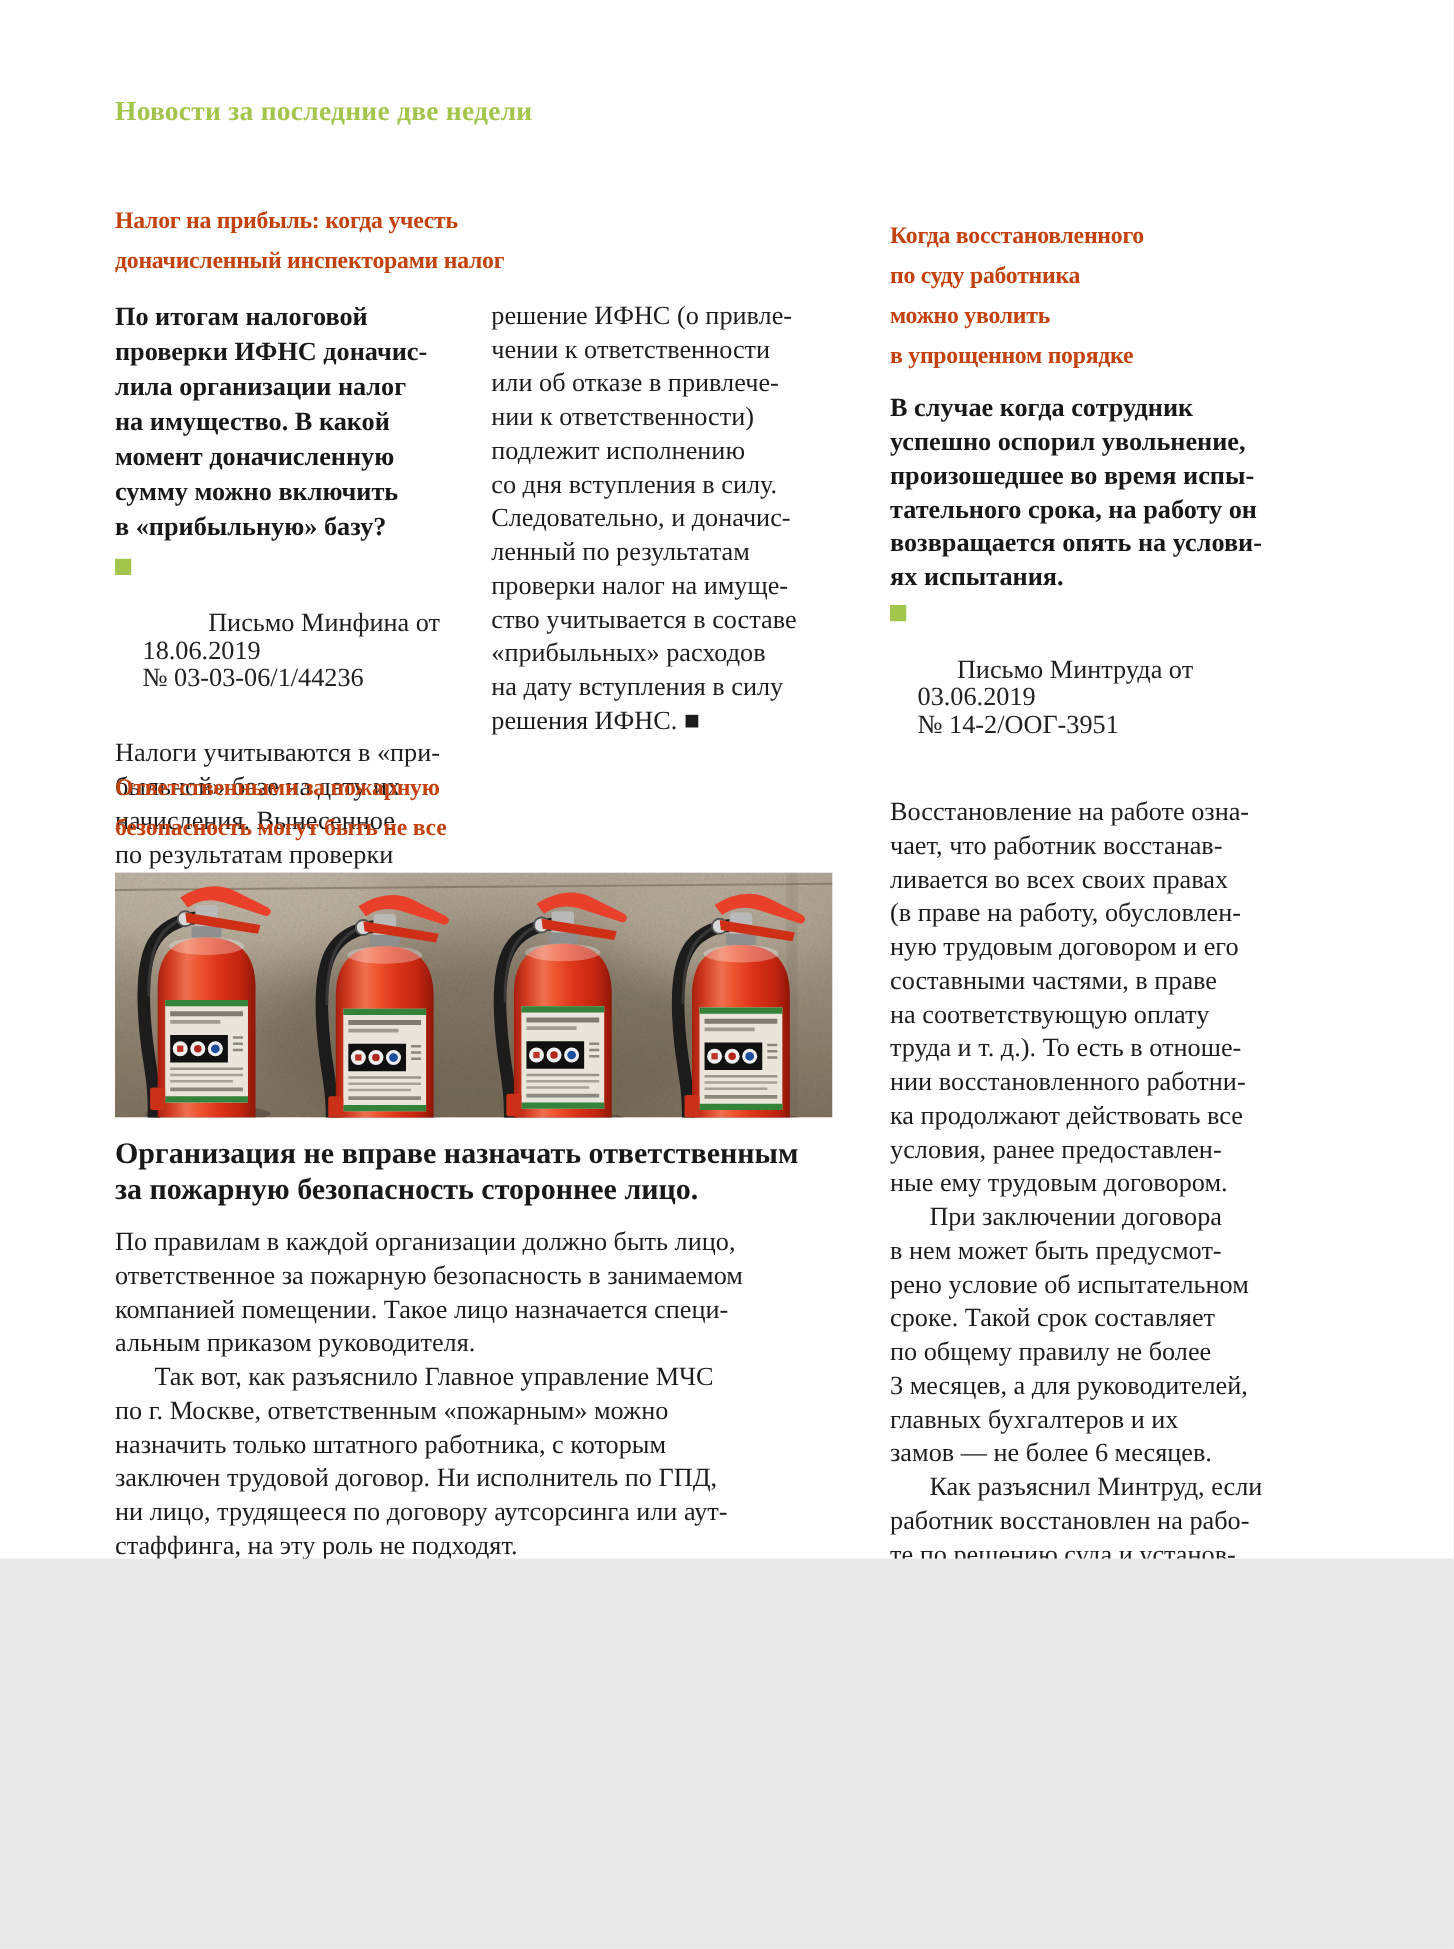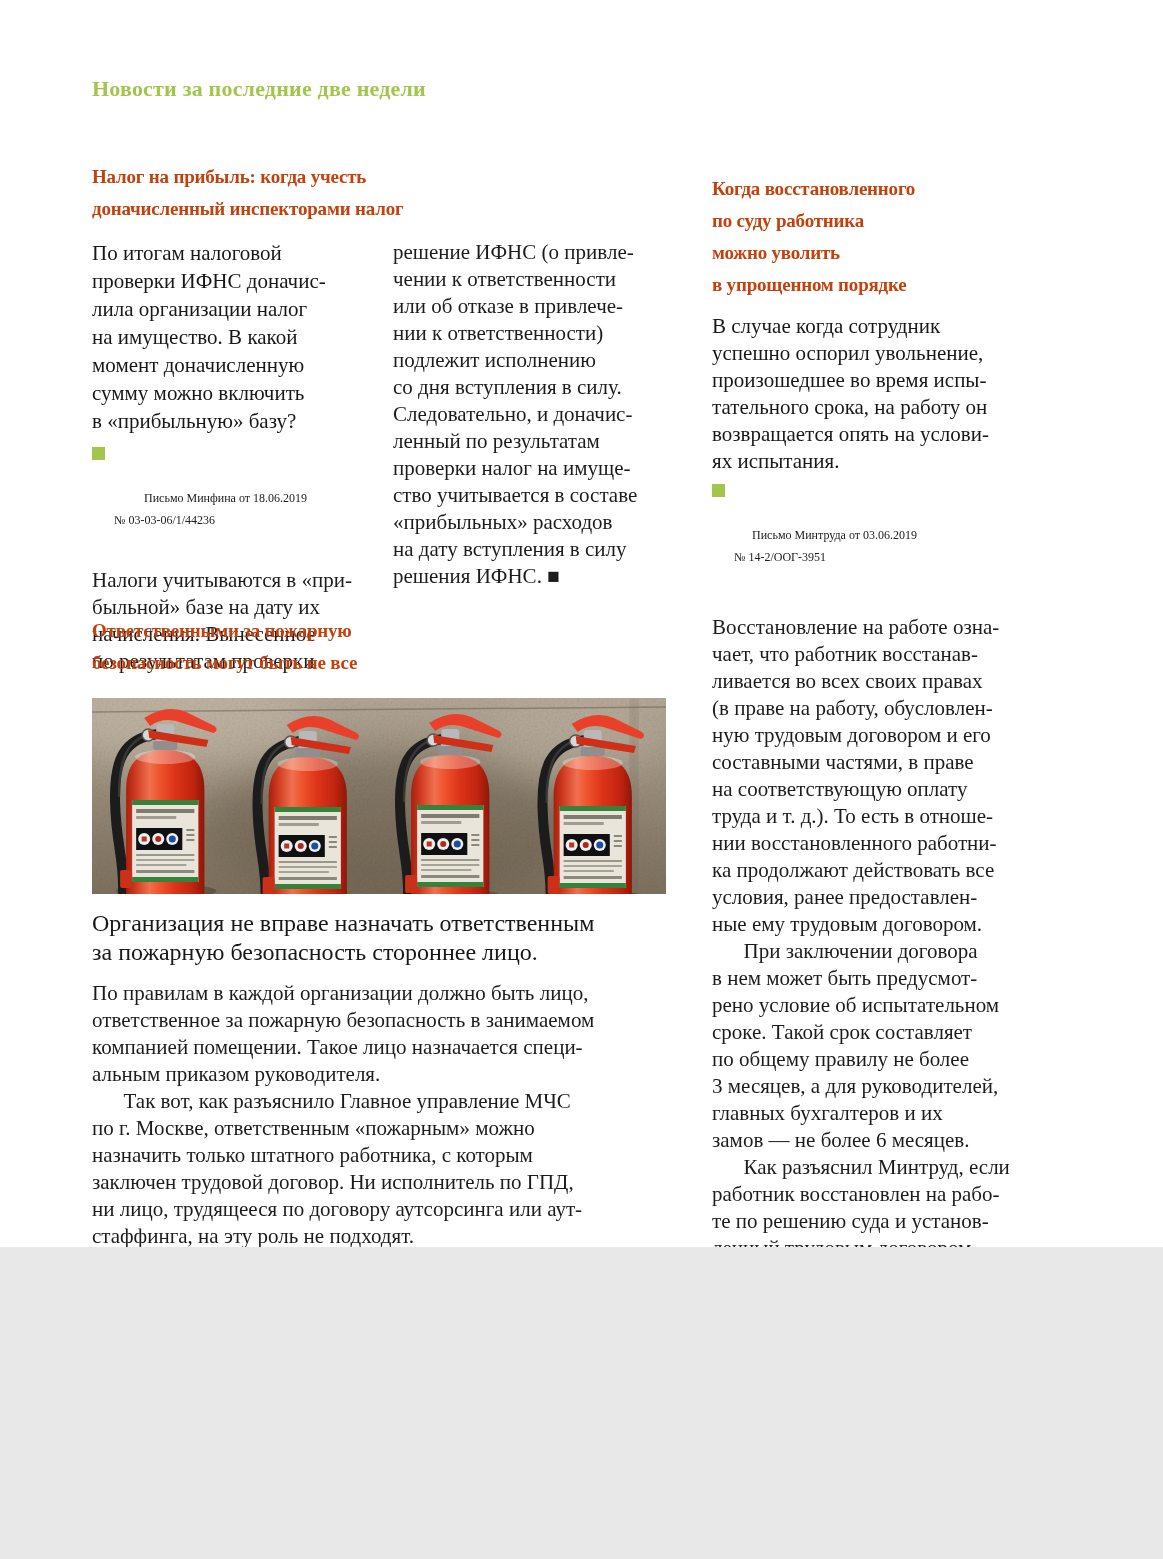--- a/index.html
+++ b/index.html
@@ -16,30 +16,30 @@
     position:absolute;left:92px;top:76px;
     font-size:22px;font-weight:700;color:#a4c54b;
     letter-spacing:0.2px;
     font-family:"Liberation Serif", serif;
   }
   .headline{
     font-size:19px;font-weight:700;line-height:32px;
     color:#c2410c;white-space:pre-wrap;letter-spacing:-0.2px;
   }
   .lead{
-    font-size:21px;font-weight:400;line-height:28px;
+    font-size:21px;font-weight:700;line-height:28px;
     white-space:pre-wrap;color:#181818;
   }
   .bodytext{
     font-size:21px;line-height:27px;
     white-space:pre-wrap;color:#1c1c1c;
   }
   .source{
     position:relative;padding-left:22px;
-    font-size:12px;line-height:22px;color:#202020;
+    font-size:21px;line-height:22px;color:#202020;
     white-space:pre-wrap;
   }
   .source .bullet{
     position:absolute;left:0;top:4px;
     width:13px;height:13px;background:#a4c54b;
   }
   .art-tax{position:absolute;left:92px;top:148px;width:574px;}
   .art-tax .cols{display:flex;gap:28px;margin-top:14px;}
   .art-tax .col{width:273px;}
   .art-tax .source{margin-top:8px;}

